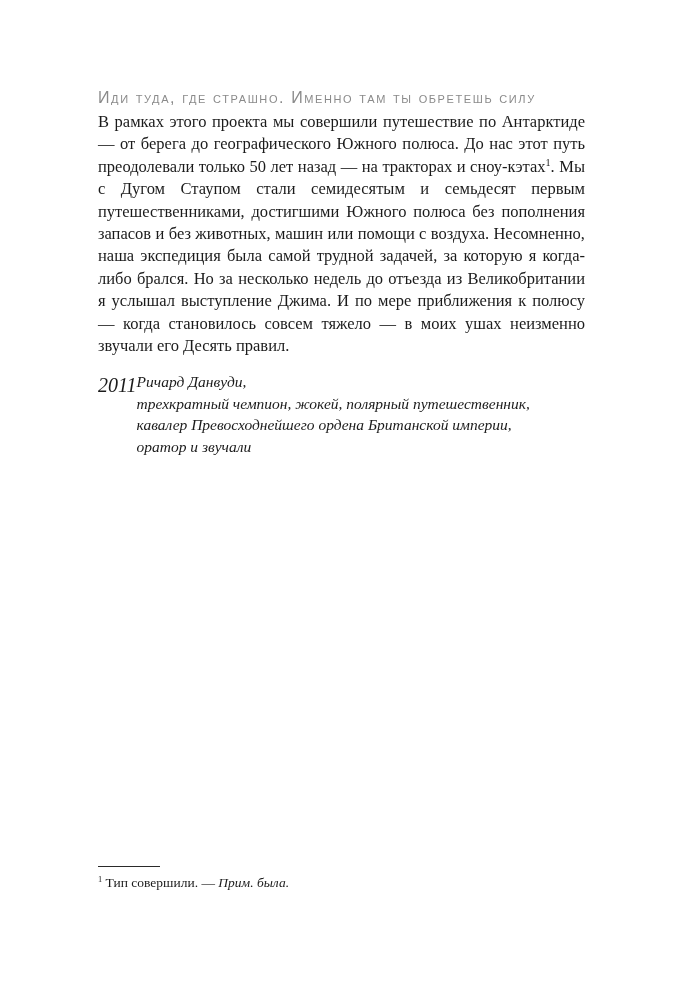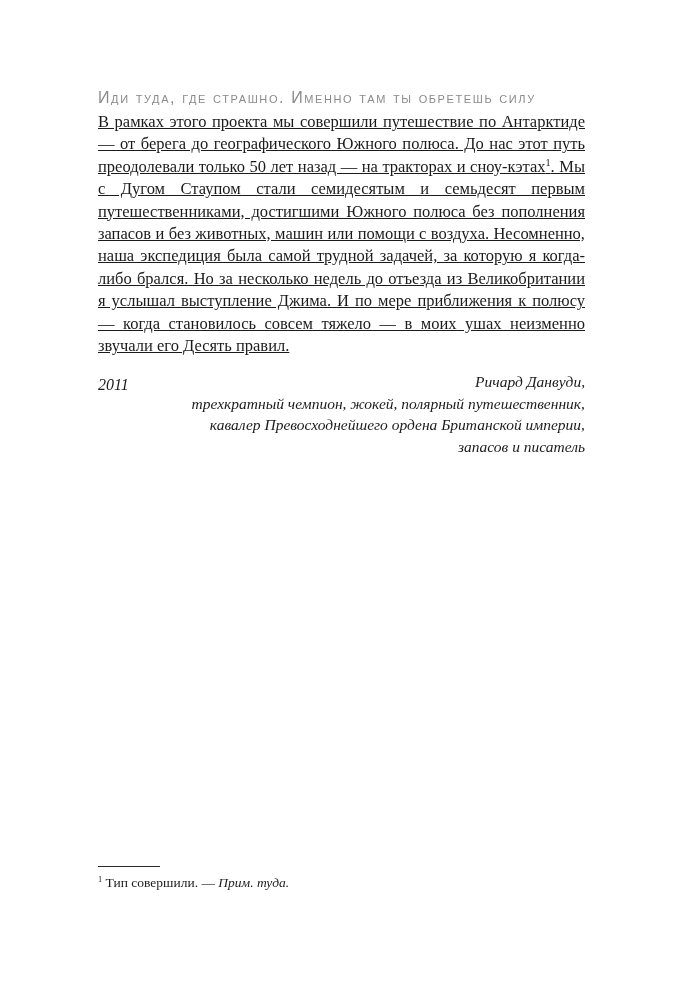--- a/index.html
+++ b/index.html
@@ -33,45 +33,44 @@
   .body-text {
     position: absolute;
     top: 111px;
     left: 98px;
     width: 487px;
     font-size: 16.5px;
     line-height: 22.4px;
     text-align: justify;
   }
 
-  .para { margin: 0; text-decoration: underline; }
+  .para { margin: 0; }
   .para-indent { text-indent: 26px; }
 
   sup.fn-ref {
     font-size: 0.62em;
     line-height: 0;
     vertical-align: super;
   }
 
   .sig-row {
     display: flex;
     justify-content: space-between;
     align-items: flex-start;
     margin-top: 14px;
     font-style: italic;
   }
 
   .year {
-    font-size: 16px;
+    font-size: 20px;
     padding-top: 3px;
     flex: 0 0 auto;
   }
 
   .signature {
-    text-align: right;
     font-size: 15.5px;
     line-height: 21.4px;
     flex: 1 1 auto;
   }
 
   .footnote {
     position: absolute;
     left: 98px;
     top: 866px;
     width: 487px;
@@ -103,24 +102,24 @@
 
     <p class="para"><span>В рамках этого проекта мы совершили путешествие по Антарктиде — от берега до географического Южного полюса. До нас этот путь преодолевали только 50 лет назад — на тракторах и сноу-кэтах</span><sup class="fn-ref">1</sup><span>. Мы с Дугом Стаупом стали семидесятым и семьдесят первым путешественниками, достигшими Южного полюса без пополнения запасов и без животных, машин или помощи с воздуха. Несомненно, наша экспедиция была самой трудной задачей, за которую я когда-либо брался. Но за несколько недель до отъезда из Великобритании я услышал выступление Джима. И по мере приближения к полюсу — когда становилось совсем тяжело — в моих ушах неизменно звучали его Десять правил.</span></p>
 
 
     <div class="sig-row">
       <div class="year">2011</div>
       <div class="signature">
         <div>Ричард Данвуди,</div>
         <div>трехкратный чемпион, жокей, полярный путешественник,</div>
         <div>кавалер Превосходнейшего ордена Британской империи,</div>
-        <div>запасов и писатель</div>
+        <div>оратор и звучали</div>
       </div>
     </div>
 
   </main>
 
   <footer class="footnote">
     <div class="fn-rule"></div>
-    <p class="fn-text"><sup class="fn-ref">1</sup><span> Тип совершили. — </span><em>Прим. туда.</em></p>
+    <p class="fn-text"><sup class="fn-ref">1</sup><span> Тип совершили. — </span><em>Прим. была.</em></p>
   </footer>
 
 </div>
 
 </body></html>

